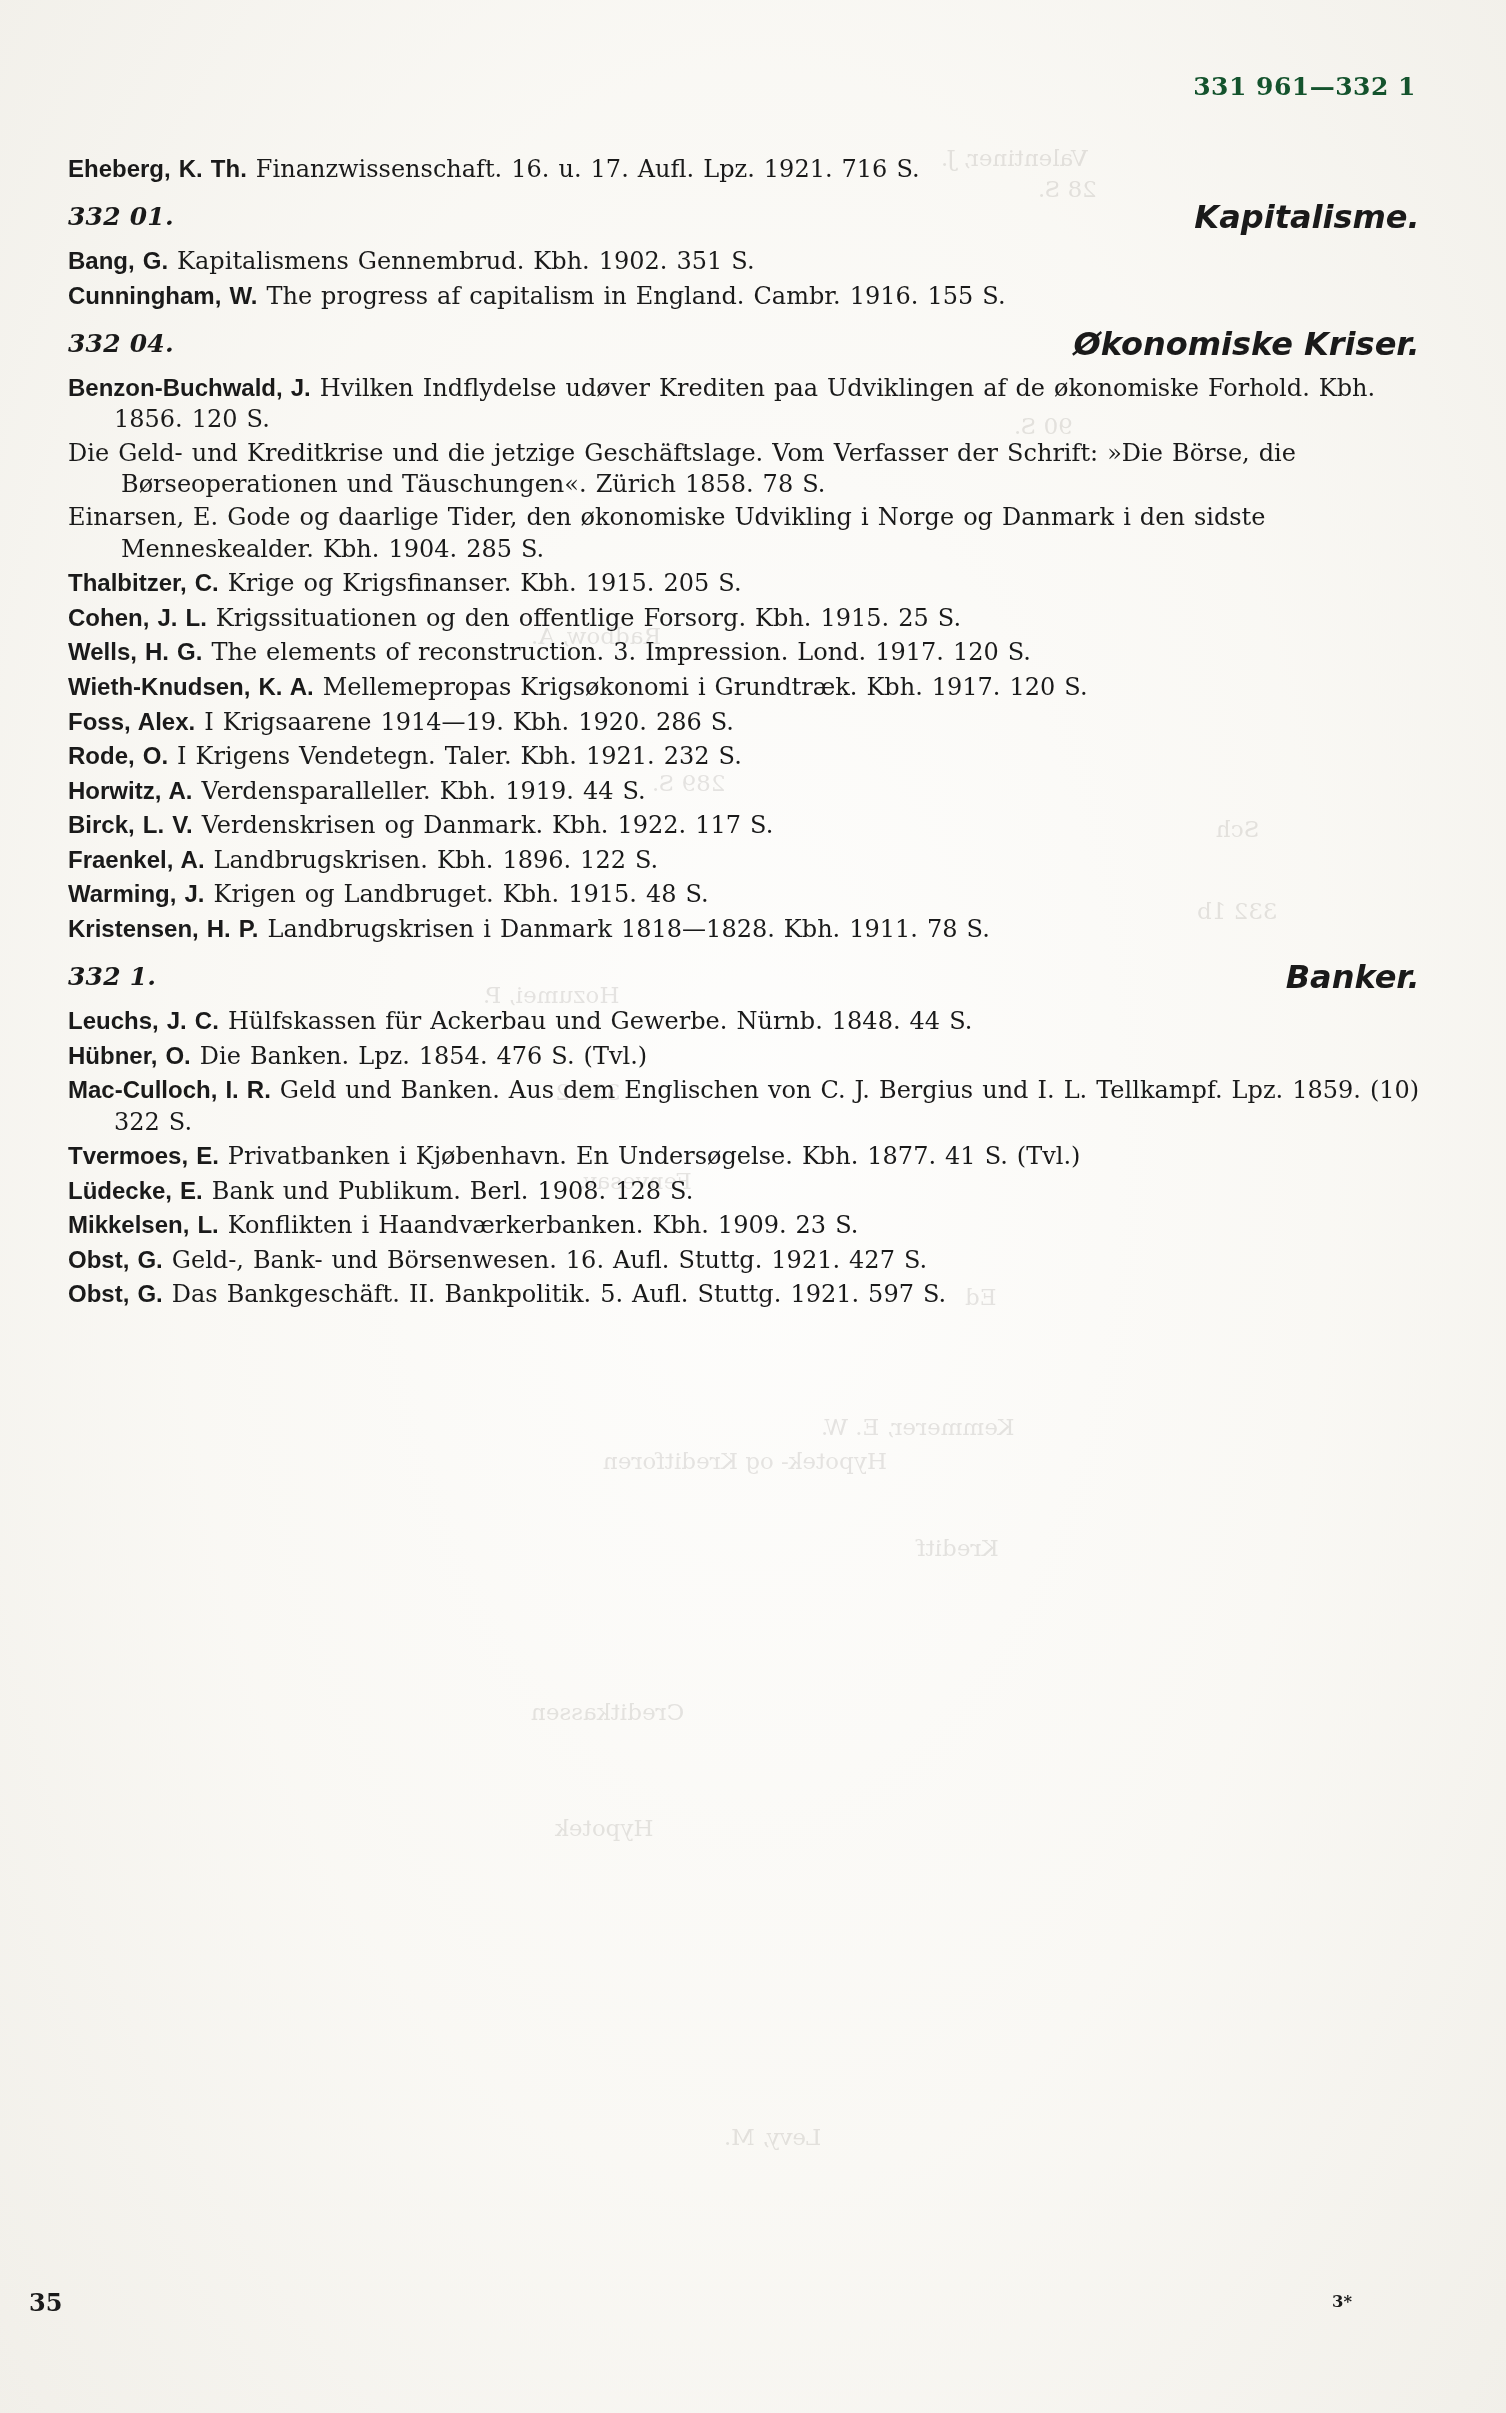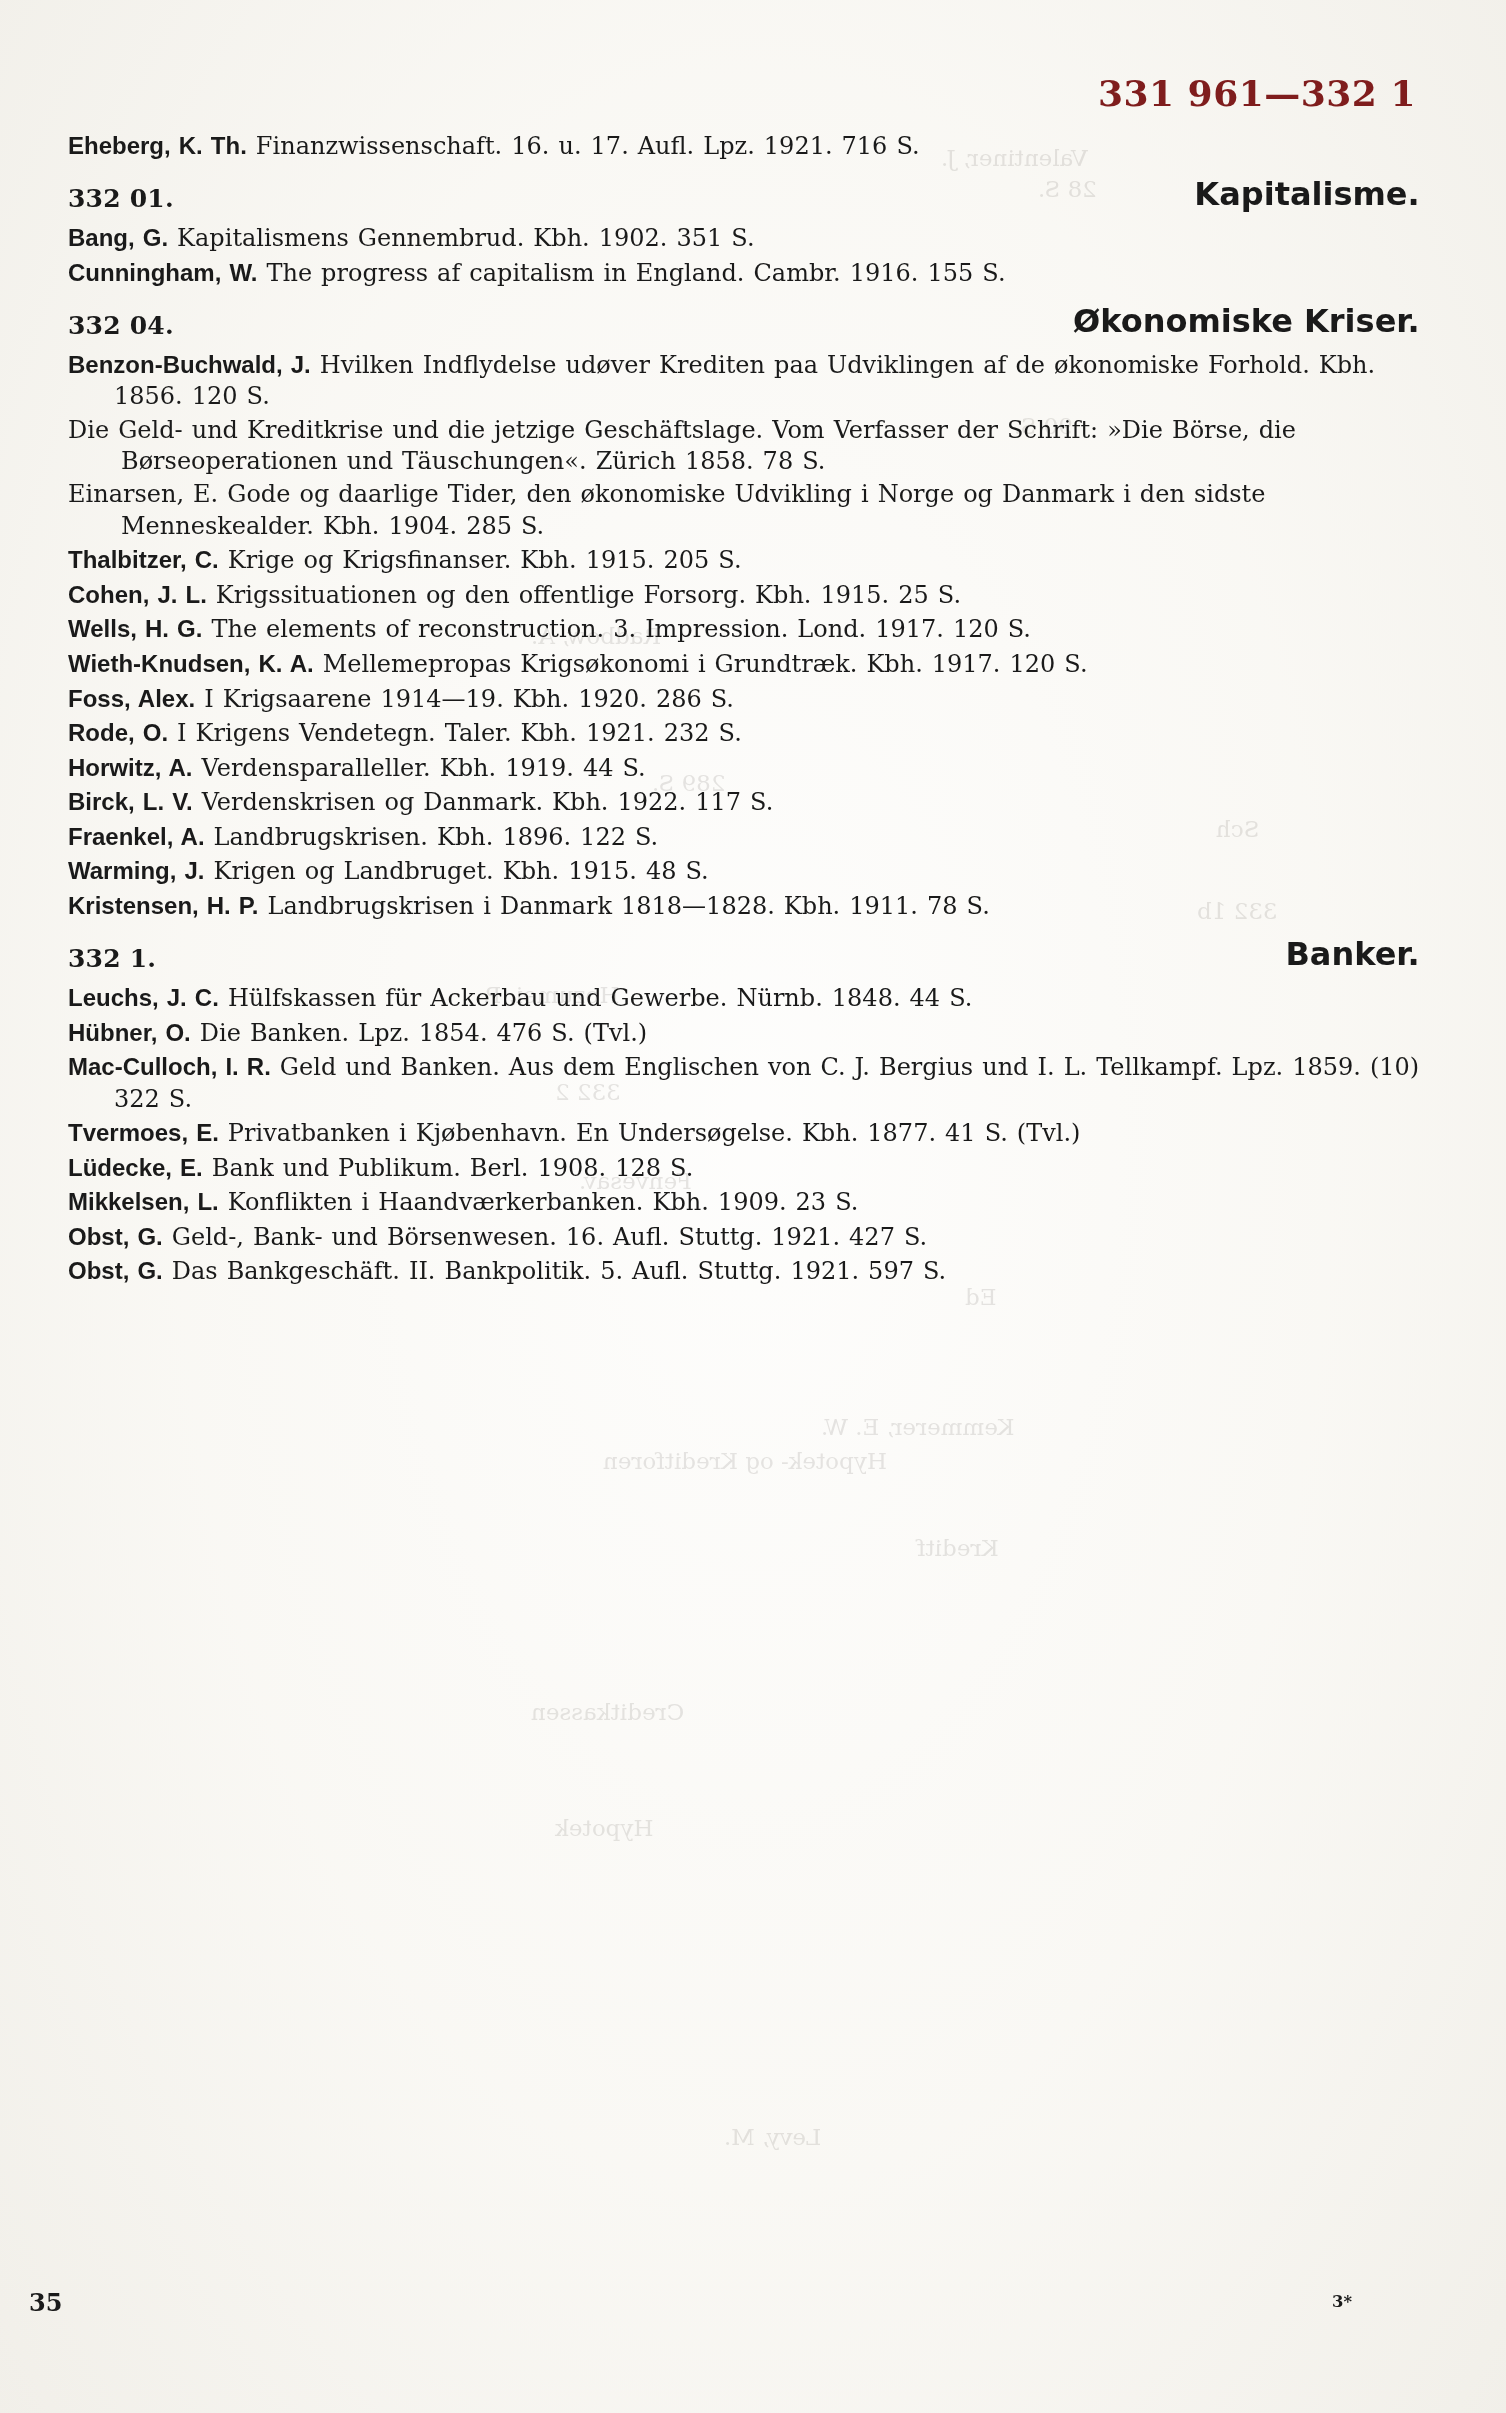--- a/index.html
+++ b/index.html
@@ -33,25 +33,25 @@
   .content {
     position: absolute;
     left: 68px;
     top: 72px;
     width: 1371px;
   }
   .running-head {
     text-align: right;
     font-family: "DejaVu Serif", serif;
     font-weight: bold;
-    font-size: 36px;
+    font-size: 25px;
     letter-spacing: 0.5px;
     padding-right: 23px;
-    margin-bottom: 16px;
-    color: #7f1d1d;
+    margin-bottom: 52px;
+    color: #14532d;
   }
   .entries {
     font-size: 24px;
     line-height: 1.30;
   }
   .entry {
     margin: 0 0 2.4px 0;
     padding-left: 46px;
     text-indent: -46px;
     word-spacing: 1.4px;
@@ -60,25 +60,26 @@
     padding-left: 53px;
     text-indent: -53px;
   }
   .author {
     font-weight: bold;
     font-family: Liberation Sans, sans-serif;
   }
   .classline {
     display: flex;
     justify-content: space-between;
-    align-items: flex-end;
+    align-items: center;
     font-weight: bold;
     font-size: 25px;
     margin: 11.6px 0 6.8px 0;
     padding-right: 19.3px;
+    font-style: italic;
   }
   .classline .num {
     letter-spacing: 0.2px;
   }
   .classline .heading {
     font-family: "DejaVu Sans", sans-serif;
     font-size: 32px;
     font-weight: bold;
   }
   .footer {

